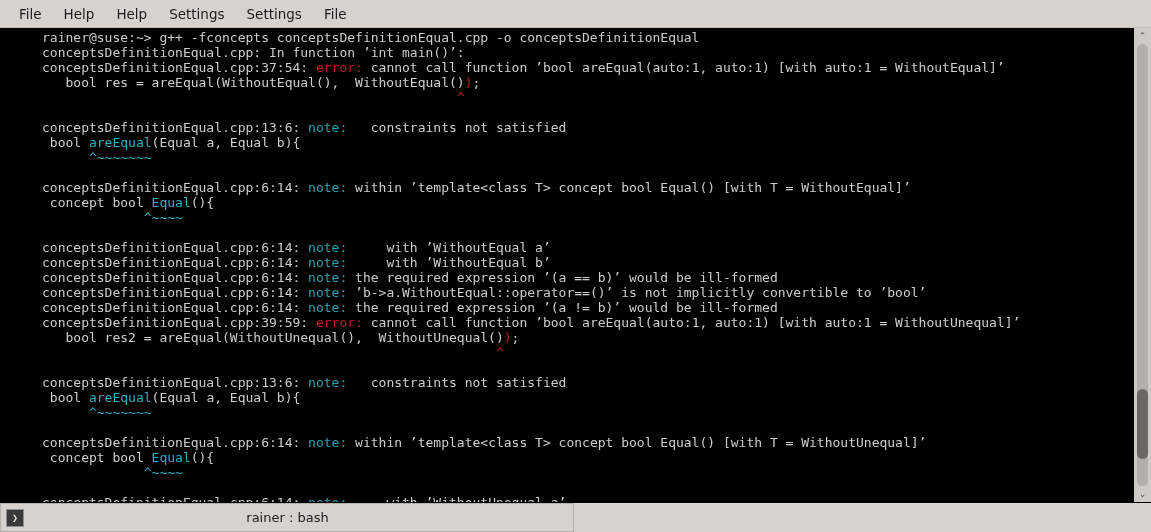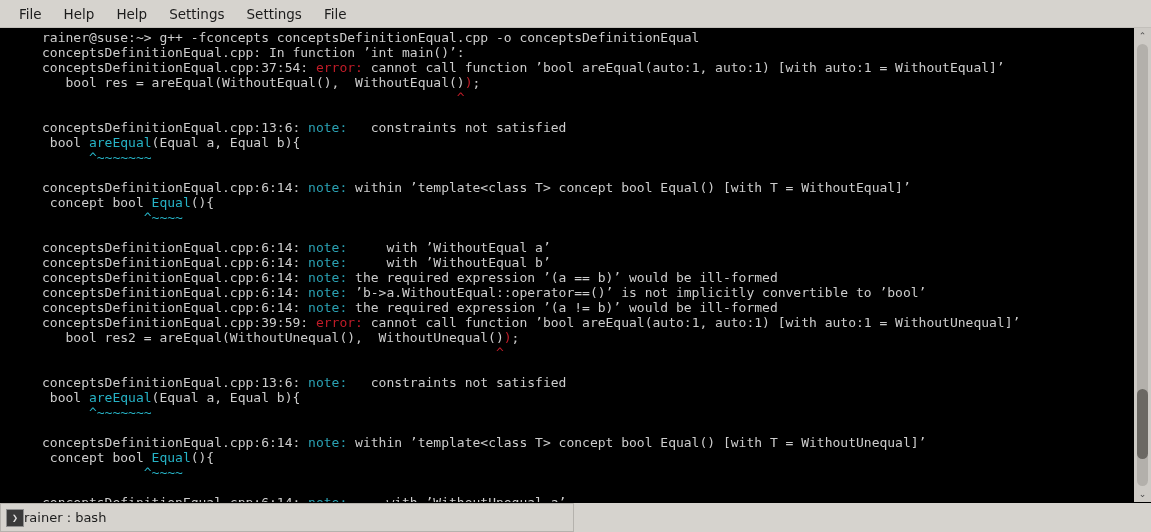--- a/index.html
+++ b/index.html
@@ -148,21 +148,21 @@
     font-family: "DejaVu Sans Mono", monospace;
     font-size: 10px;
     display: flex;
     align-items: center;
     justify-content: center;
     box-sizing: border-box;
     flex: 0 0 18px;
   }
   .task-label {
     flex: 1 1 auto;
-    text-align: left;
+    text-align: center;
     font-family: "DejaVu Sans", sans-serif;
     font-size: 13px;
     color: #1c1c1c;
     margin-right: 22px;
   }
   .task-rest {
     flex: 1 1 auto;
     background: #d6d3ce;
   }
 </style>

